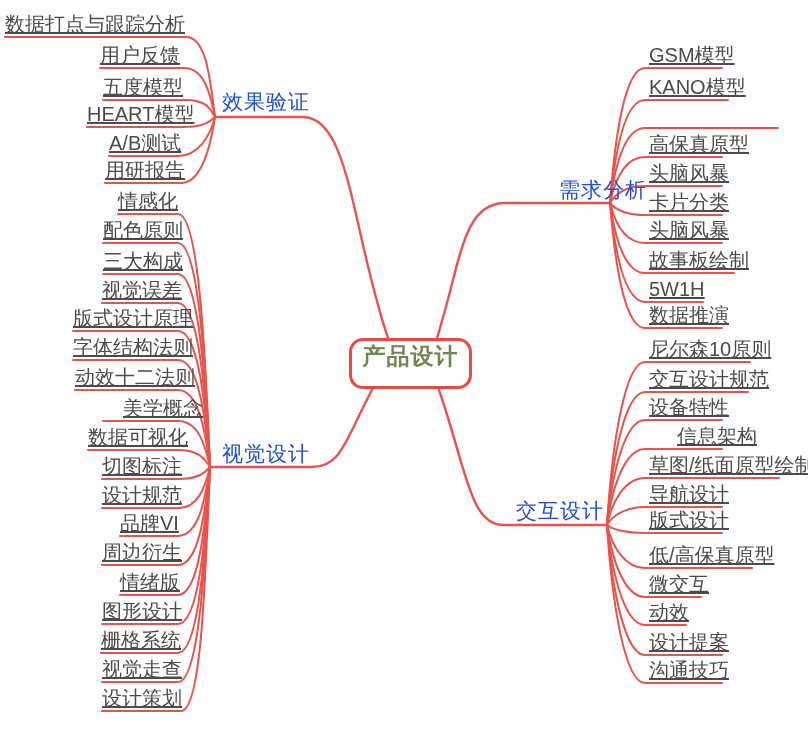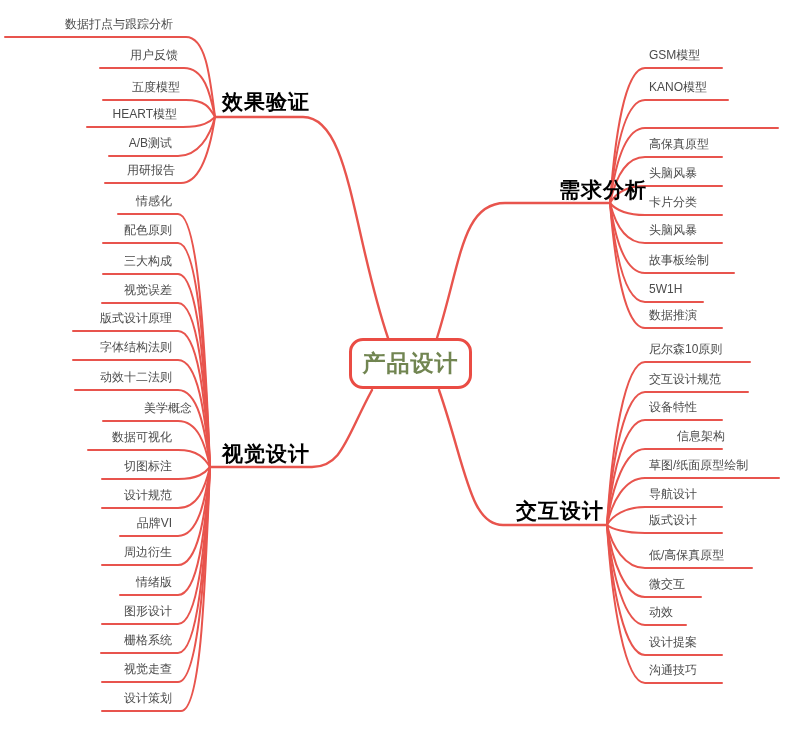--- a/index.html
+++ b/index.html
@@ -4,32 +4,32 @@
 <style>
   html,body{margin:0;padding:0;background:#ffffff;}
   .canvas{
     position:relative;width:808px;height:746px;background:#ffffff;
     font-family:"Liberation Sans", sans-serif;overflow:hidden;
   }
   svg.connectors{position:absolute;left:0;top:0;width:808px;height:746px;}
   svg.connectors path{fill:none;stroke:#e8544d;stroke-width:2;stroke-linecap:round;}
   svg.connectors path.main{stroke-width:2.4;}
   .child-label{
-    position:absolute;font-size:12px;line-height:20px;color:#4b4b4b;
-    white-space:nowrap;cursor:default;
+    position:absolute;font-size:20px;line-height:20px;color:#4b4b4b;
+    white-space:nowrap;cursor:default;text-decoration:underline;
   }
   .side-left{text-align:right;}
   .branch-label{
-    position:absolute;font-size:21px;line-height:26px;color:#000000;
-    white-space:nowrap;letter-spacing:1px;cursor:default;font-weight:bold;
+    position:absolute;font-size:21px;line-height:26px;color:#1d4ed8;
+    white-space:nowrap;letter-spacing:1px;cursor:default;
   }
   .center-node{
     position:absolute;left:349px;top:338px;width:123px;height:51px;
     box-sizing:border-box;border:3px solid #ea4c44;border-radius:14px;
-    background:#ffffff;display:flex;align-items:center;justify-content:center;
+    background:#ffffff;display:flex;justify-content:center;
   }
   .center-node span{
     font-size:23px;font-weight:bold;color:#718551;letter-spacing:1px;
   }
 </style>
 </head>
 <body>
 
 <div class="canvas">
 

